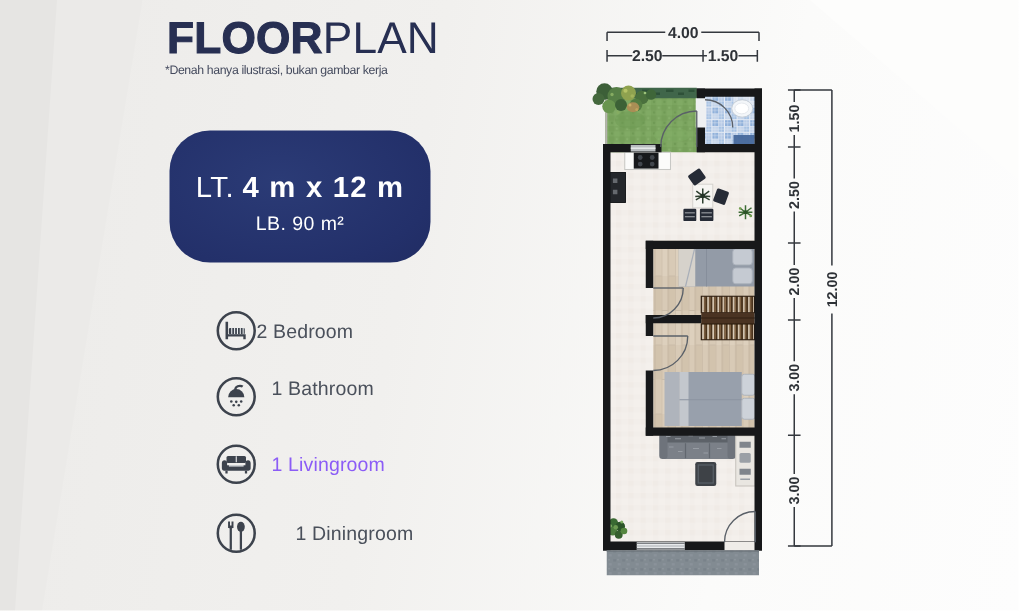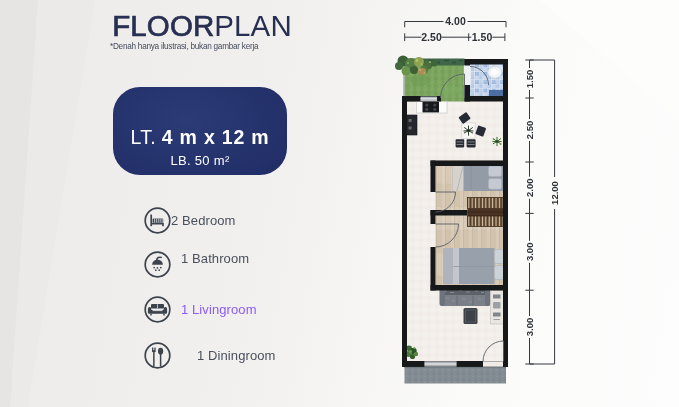--- a/index.html
+++ b/index.html
@@ -11,29 +11,29 @@
 </head>
 <body>
 <div class="page">
 
 <div class="abs" style="left:0;top:0;width:95px;height:407px;background:#eBeae8;clip-path:polygon(0 0,95px 0,28px 407px,0 407px)"></div>
 
 <div class="abs" style="left:0;top:0;width:60px;height:407px;background:#e6e5e3;clip-path:polygon(0 0,38px 0,10px 407px,0 407px)"></div>
 
 <div class="abs" style="left:540px;top:0;width:139px;height:120px;background:#fdfdfc;clip-path:polygon(139px 0,139px 120px,0 0)"></div>
 
-<div class="abs" style="left:0;top:9px;width:404px;text-align:center;font-size:29.5px;letter-spacing:.1px;color:#272f52;white-space:nowrap"><span style="font-weight:400;-webkit-text-stroke:.7px #272f52">FLOOR</span><span style="font-weight:400">PLAN</span></div>
+<div class="abs" style="left:0;top:9px;width:404px;text-align:center;font-size:29.5px;letter-spacing:.1px;color:#272f52;white-space:nowrap"><span style="font-weight:700;-webkit-text-stroke:.7px #272f52">FLOOR</span><span style="font-weight:400">PLAN</span></div>
 
 <div class="abs" style="left:110px;top:42px;width:200px;font-size:8.2px;letter-spacing:-0.25px;color:#454b5e">*Denah hanya ilustrasi, bukan gambar kerja</div>
 
 <div class="abs" style="left:113px;top:87px;width:174px;height:88px;border-radius:27px;background:radial-gradient(130% 150% at 42% 38%,#2b3b76 0%,#23306a 45%,#1a2351 100%);color:#fff;text-align:center">
 
-  <div style="margin-top:39px;font-size:19.5px;letter-spacing:.3px"><span style="font-weight:400">LT. </span><span style="font-weight:700;letter-spacing:.8px">4 m x 12 m</span></div>
-
-  <div style="margin-top:4px;font-size:13px;letter-spacing:.3px">LB. 50 m²</div>
+  <div style="margin-top:27px;font-size:19.5px;letter-spacing:.3px"><span style="font-weight:400">LT. </span><span style="font-weight:700;letter-spacing:.8px">4 m x 12 m</span></div>
+
+  <div style="margin-top:4px;font-size:13px;letter-spacing:.3px">LB. 90 m²</div>
 </div>
 
 <div class="abs" style="left:144px;top:207px;height:27px;display:flex;align-items:center">
 
   <svg width="27" height="27" viewBox="0 0 27 27">
         <circle cx="13.5" cy="13.5" r="12.3" fill="none" stroke="#3d434d" stroke-width="1.7"></circle>
         <g stroke="#3d434d" fill="#3d434d">
           <path d="M7.2,7.5 V19.2" stroke-width="1.7" fill="none"></path>
           <rect x="8.6" y="11.6" width="10.6" height="4.2" rx="0.8" stroke="none"></rect>
           <path d="M10.5,11.6 v4.2 M12.4,11.6 v4.2 M14.3,11.6 v4.2 M16.2,11.6 v4.2 M18.1,11.6 v4.2" stroke="#eef0f2" stroke-width="0.7"></path>

